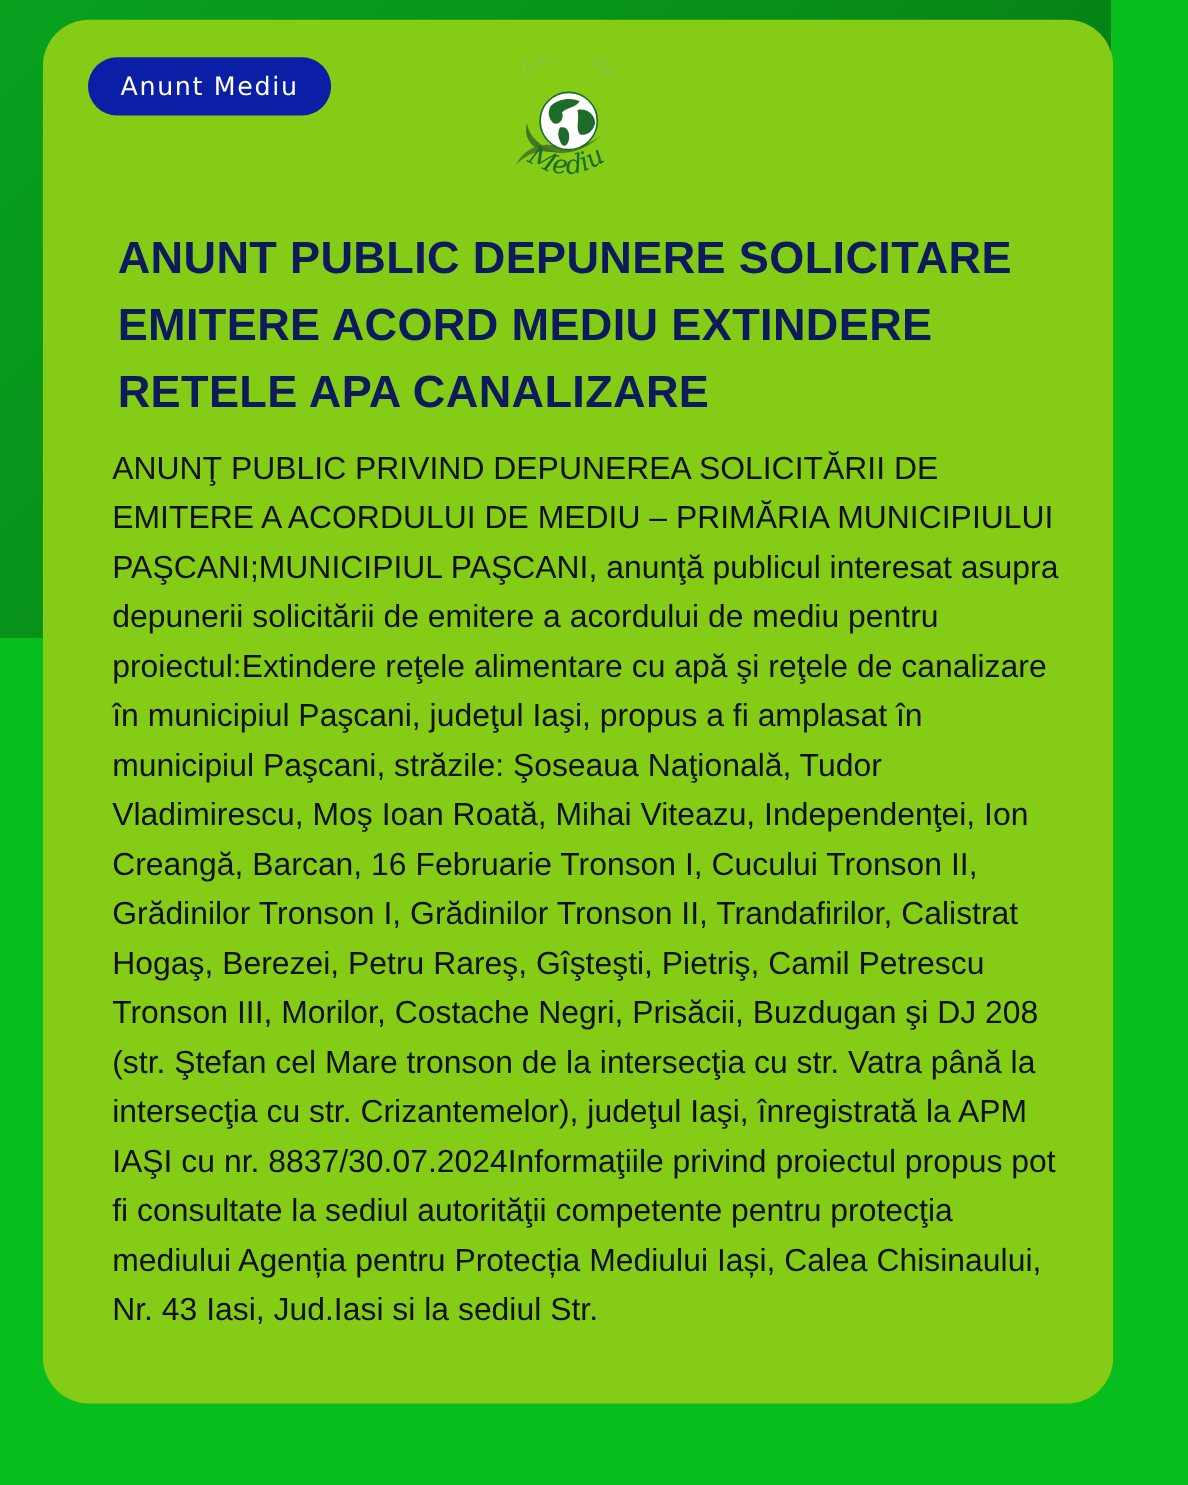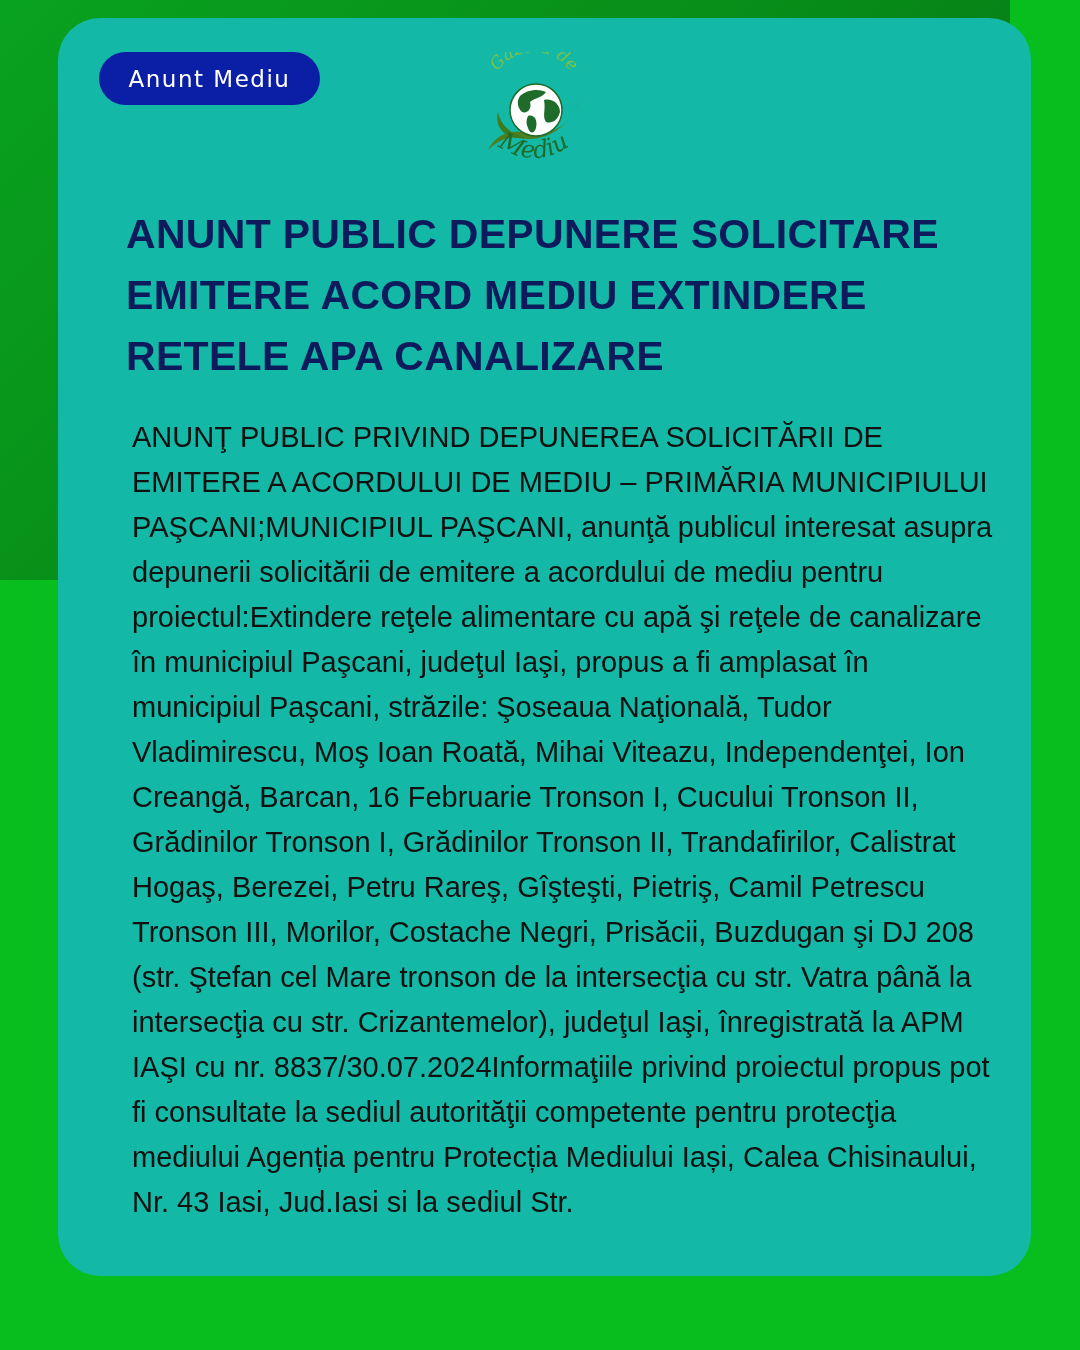--- a/index.html
+++ b/index.html
@@ -6,39 +6,39 @@
     body {
       width: 1080px; height: 1350px; overflow: hidden; position: relative;
       background: #07be1e;
       font-family: "DejaVu Sans", sans-serif;
     }
     .bg-dark {
       position: absolute; left: 0; top: 0; width: 1010px; height: 580px;
       background: linear-gradient(135deg, #09a21f 0%, #078a18 55%, #056a13 100%);
     }
     .card {
-      position: absolute; left: 58px; top: 18px; width: 973px; height: 1258px;
-      background: #14b8a6; border-radius: 42px; overflow: hidden;
+      position: absolute; left: 39px; top: 18px; width: 973px; height: 1258px;
+      background: #84cc16; border-radius: 42px; overflow: hidden;
     }
     .badge {
       position: absolute; left: 41px; top: 34px; width: 221px; height: 53px;
       border-radius: 27px; background: #0a1fa6; color: #ffffff;
       display: flex; align-items: center; justify-content: center;
       font-family: "DejaVu Sans", sans-serif; font-size: 23px; letter-spacing: 1.5px;
     }
     .logo {
       position: absolute; left: 418px; top: 34px; width: 116px; height: 120px;
     }
     .title {
       position: absolute; left: 58px; top: 176px; width: 880px; margin: 10px;
       font-family: "Liberation Sans", sans-serif; font-weight: 700;
       font-size: 41px; line-height: 61px; color: #0d1a5c; letter-spacing: 0.3px;
     }
     .body-text {
-      position: absolute; left: 58px; top: 381px; width: 870px; margin: 16px;
+      position: absolute; left: 58px; top: 381px; width: 870px; margin: 5px;
       font-family: "Liberation Sans", sans-serif; font-size: 29px; line-height: 45px;
       color: #111111;
     }
   </style>
 </head>
 <body>
 
 <div class="bg-dark"></div>
 
 <div class="card">

